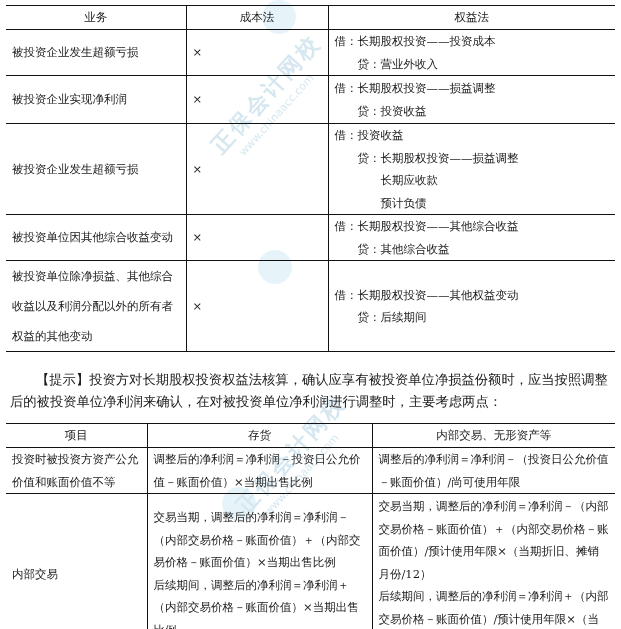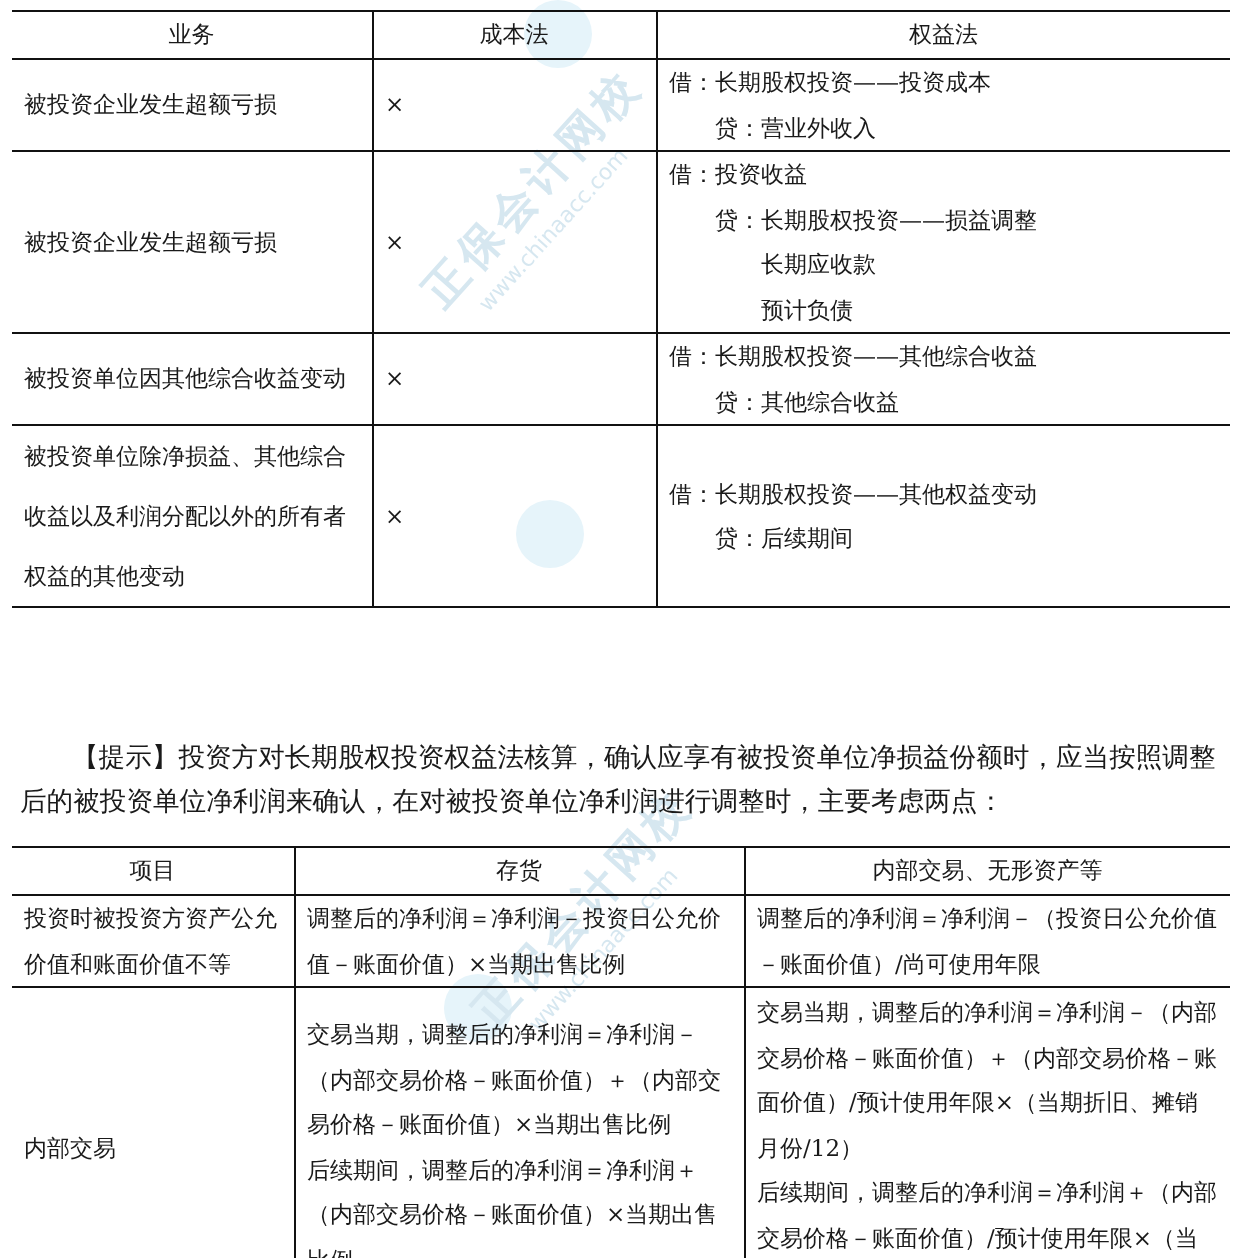--- a/index.html
+++ b/index.html
@@ -75,20 +75,28 @@
       <td style="vertical-align:middle">被投资企业发生超额亏损</td>
       <td>
           <div>×</div>
         </td>
       <td>
         <div>借：长期股权投资——投资成本</div>
         <div class="ind1">贷：营业外收入</div>
       </td>
     </tr>
 
+    <tr style="height:48px;">
+      <td>被投资企业实现净利润</td>
+      <td>×</td>
+      <td>
+        <div>借：长期股权投资——损益调整</div>
+        <div class="ind1">贷：投资收益</div>
+      </td>
+    </tr>
 
     <tr style="height:89px;">
       <td>被投资企业发生超额亏损</td>
       <td>×</td>
       <td>
         <div>借：投资收益</div>
         <div class="ind1">贷：长期股权投资——损益调整</div>
         <div class="ind2">长期应收款</div>
         <div class="ind2">预计负债</div>
       </td>

